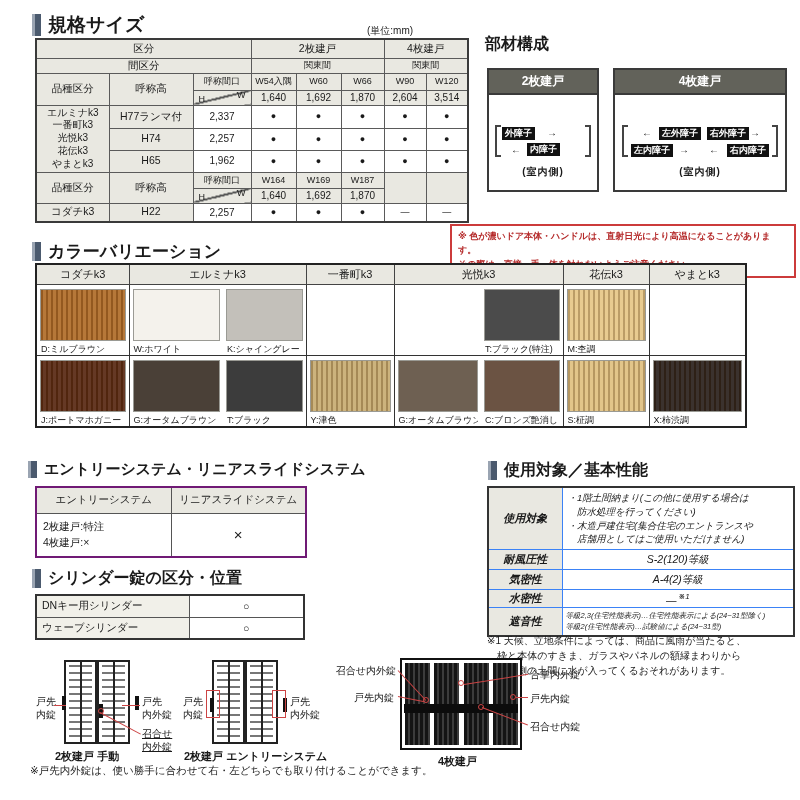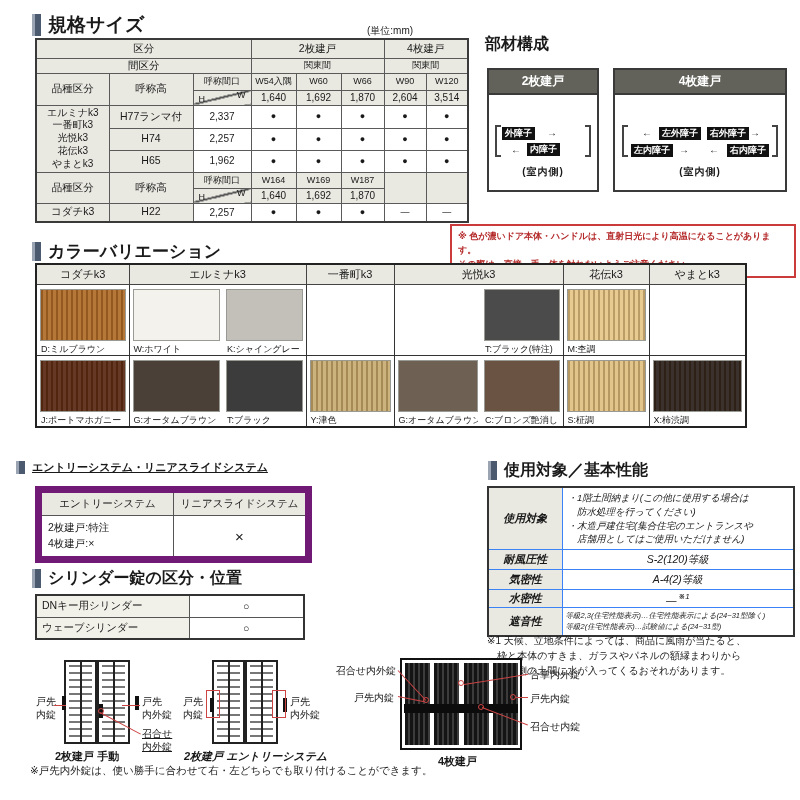--- a/index.html
+++ b/index.html
@@ -44,21 +44,21 @@
   .ctab td{padding:0;}
   .ctab tr.hdr td{background:#e9e8e1;border:1px solid #444;height:20px;text-align:center;font-size:11px;}
   .ctab tr.swrow td{border-bottom:1px solid #333;vertical-align:top;padding:4px 3px 1px;}
   .ctab td.gb{border-right:1px solid #333;}
   .sw{height:52px;border:1px solid #9a9a94;}
   .sw.gv{background-image:repeating-linear-gradient(90deg,rgba(60,30,5,.25) 0 2px,rgba(255,255,255,.08) 2px 5px);}
   .sw.empty{border:none;background:none !important;}
   .swl{font-size:9px;padding:2px 1px 0;height:13px;white-space:nowrap;overflow:hidden;}
 
   
-  .etab{width:270px;border:7px solid #701a75;font-size:10.5px;text-align:center;}
+  .etab{width:270px;border:2px solid #701a75;font-size:10.5px;text-align:center;}
   .etab td{border:1px solid #555;}
   .etab .hd{background:#e9e8e1;height:26px;font-size:10.5px;}
   .etab .v1{text-align:left;padding-left:6px;white-space:pre-line;line-height:1.5;height:44px;}
   .etab .v2{font-size:15px;}
   .ytab{width:270px;border:2px solid #333;font-size:10.5px;}
   .ytab td{border:1px solid #555;height:22px;}
   .ytab .lbl{padding-left:5px;background:#f1f0e9;}
   .ytab .val{width:115px;text-align:center;}
 
   
@@ -330,21 +330,21 @@
           </td>
     <td>
             <div class="sw gv" style="background-color: rgb(42, 33, 28);"></div>
             <div class="swl">X:柿渋調</div>
           </td>
   </tr>
 </tbody>
     </table>
 </div>
 
-<div class="abs sec-h" style="left:16px;top:460px;font-size:11px;text-decoration:underline;">
+<div class="abs sec-h" style="left:28px;top:460px;font-size:15px;">
   <span class="bar"></span>
   <span>エントリーシステム・リニアスライドシステム</span>
 </div>
 <div class="abs" style="left:35px;top:486px;">
 <table class="etab">
   <colgroup>
         <col style="width:135px">
         <col style="width:135px">
       </colgroup>
   <tbody>
@@ -442,21 +442,21 @@
   <div class="ldoor"></div>
   <span class="lockmark" style="left:-2px;top:38px;"></span>
   <span class="lockmark" style="left:71px;top:38px;"></span>
 </div>
 <div class="rrect" style="left:206px;top:690px;width:14px;height:28px;"></div>
 <div class="rrect" style="left:272px;top:690px;width:14px;height:28px;"></div>
 <div class="llabel" style="left:179px;top:695px;width:24px;text-align:right;">戸先
 内錠</div>
 <div class="llabel" style="left:290px;top:695px;">戸先
 内外錠</div>
-<div class="lcap" style="left:184px;top:749px;font-style:italic;">2枚建戸 エントリーシステム</div>
+<div class="lcap" style="left:184px;top:749px;">2枚建戸 エントリーシステム</div>
 
 <div class="d4">
   <div class="dp" style="left:3px;"></div>
   <div class="dp" style="left:32px;"></div>
   <div class="dp" style="left:62px;"></div>
   <div class="dp" style="left:91px;"></div>
   <div class="dband"></div>
 </div>
 <div class="llabel" style="left:332px;top:664px;width:64px;text-align:right;">召合せ内外錠</div>
 <div class="llabel" style="left:348px;top:691px;width:46px;text-align:right;">戸先内錠</div>

